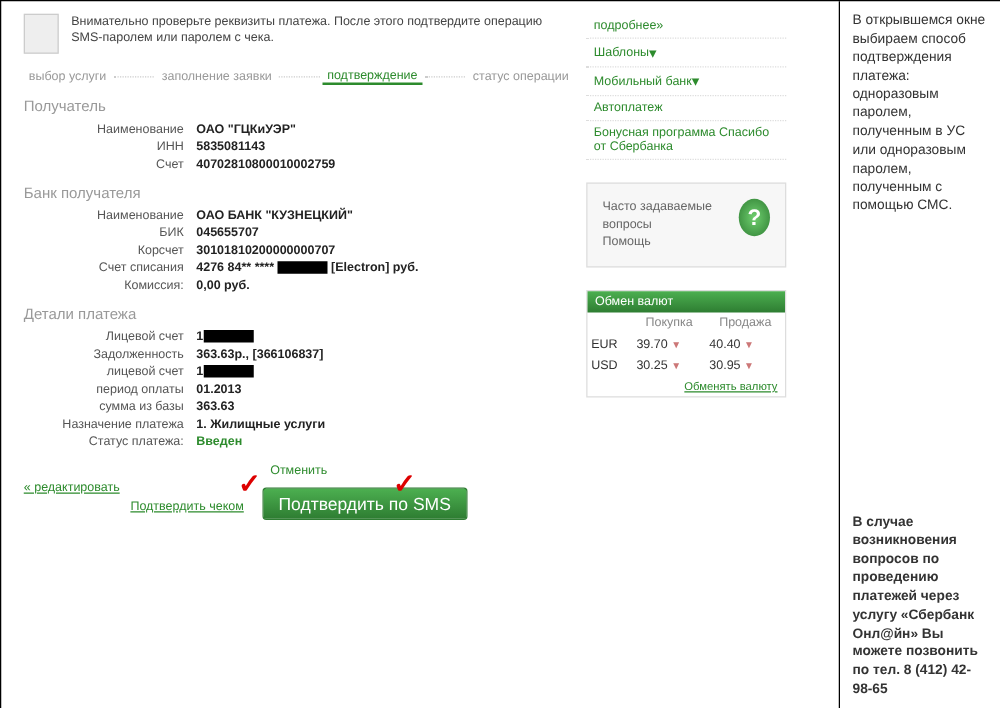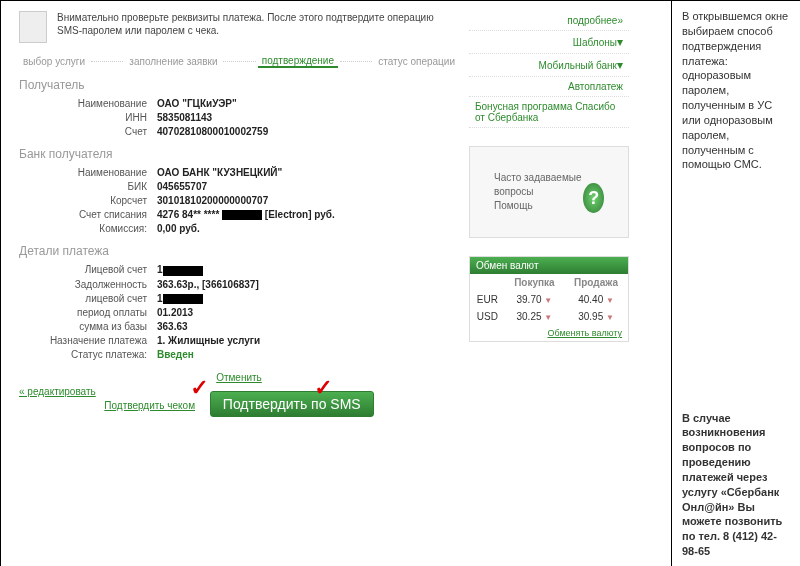--- a/index.html
+++ b/index.html
@@ -17,36 +17,36 @@
 .step-sep{flex:1;border-bottom:1px dotted #ccc;margin:0 2px}
 .section-h{color:#999;font-size:12px;margin:10px 0 6px}
 .row{display:flex;margin:3px 0;font-size:10px}
 .row .lbl{width:128px;text-align:right;color:#555;padding-right:10px}
 .row .val{font-weight:bold;color:#222}
 .redact{display:inline-block;background:#000;width:40px;height:10px;vertical-align:middle}
 .amt-box{border:1px solid #aaa;padding:1px 4px;display:inline-block;font-weight:bold}
 .status-val{color:#2d8b2d;font-weight:bold}
 .actions{margin-top:12px;font-size:10px;text-align:center;position:relative}
 .edit-link{position:absolute;left:0;top:14px;color:#2d8b2d;text-decoration:underline;font-size:10px}
-.cancel{color:#2d8b2d;text-decoration:underline;display:inline-block;}
+.cancel{color:#2d8b2d;display:inline-block;}
 .link-cheque{color:#2d8b2d;text-decoration:underline;margin-right:12px}
 .btn-sms{background:linear-gradient(#4caf50,#2e7d32);color:#fff;border:1px solid #2e7d32;border-radius:3px;padding:4px 12px;font-size:14px;cursor:pointer}
 .tick{position:absolute;font-size:22px;color:#d00;font-weight:bold;pointer-events:none}
-.side-item{display:flex;justify-content:flex-end;align-items:center;padding:4px 6px;font-size:10px;color:#666;border-bottom:1px dotted #ddd}
+.side-item{display:flex;justify-content:flex-start;align-items:center;padding:4px 6px;font-size:10px;color:#666;border-bottom:1px dotted #ddd}
 .side-item:last-child{border-bottom:none}
 .grn-link{color:#2d8b2d}
 .chev{color:#2d8b2d;font-size:12px}
-.faq-box{border:1px solid #ddd;background:#f7f7f7;padding:24px;margin:18px 0;display:flex;align-items:flex-end;justify-content:space-between}
+.faq-box{border:1px solid #ddd;background:#f7f7f7;padding:12px;margin:18px 0;display:flex;align-items:flex-start;justify-content:space-between}
 .faq-text{font-size:10px;color:#666;line-height:1.4}
 .faq-iconcirc{width:30px;height:30px;border-radius:50%;background:radial-gradient(#6fcf6f,#2e7d32);color:#fff;display:flex;align-items:center;justify-content:center;font-size:18px;font-weight:bold}
 .curr-box{border:1px solid #ddd;margin-top:10px}
 .curr-h{background:linear-gradient(#4caf50,#2e7d32);color:#fff;padding:3px 6px;font-size:10px}
 .curr-tbl{width:100%;font-size:10px;border-collapse:collapse}
-.curr-tbl th{color:#888;font-weight:bold;padding:3px;text-align:center}
-.curr-tbl td{padding:3px;text-align:center}
+.curr-tbl th{color:#888;font-weight:normal;padding:3px;text-align:center}
+.curr-tbl td{padding:3px;}
 .tri{color:#c77;font-size:8px}
 .exch-link{display:block;text-align:right;color:#2d8b2d;text-decoration:underline;font-size:9px;padding:3px 6px}
 .rt{font-size:11px;line-height:1.35}
 .rt b{font-weight:bold}
 </style>
 </head>
 <body>
 
 <div class="wrap">
 <div class="left">

